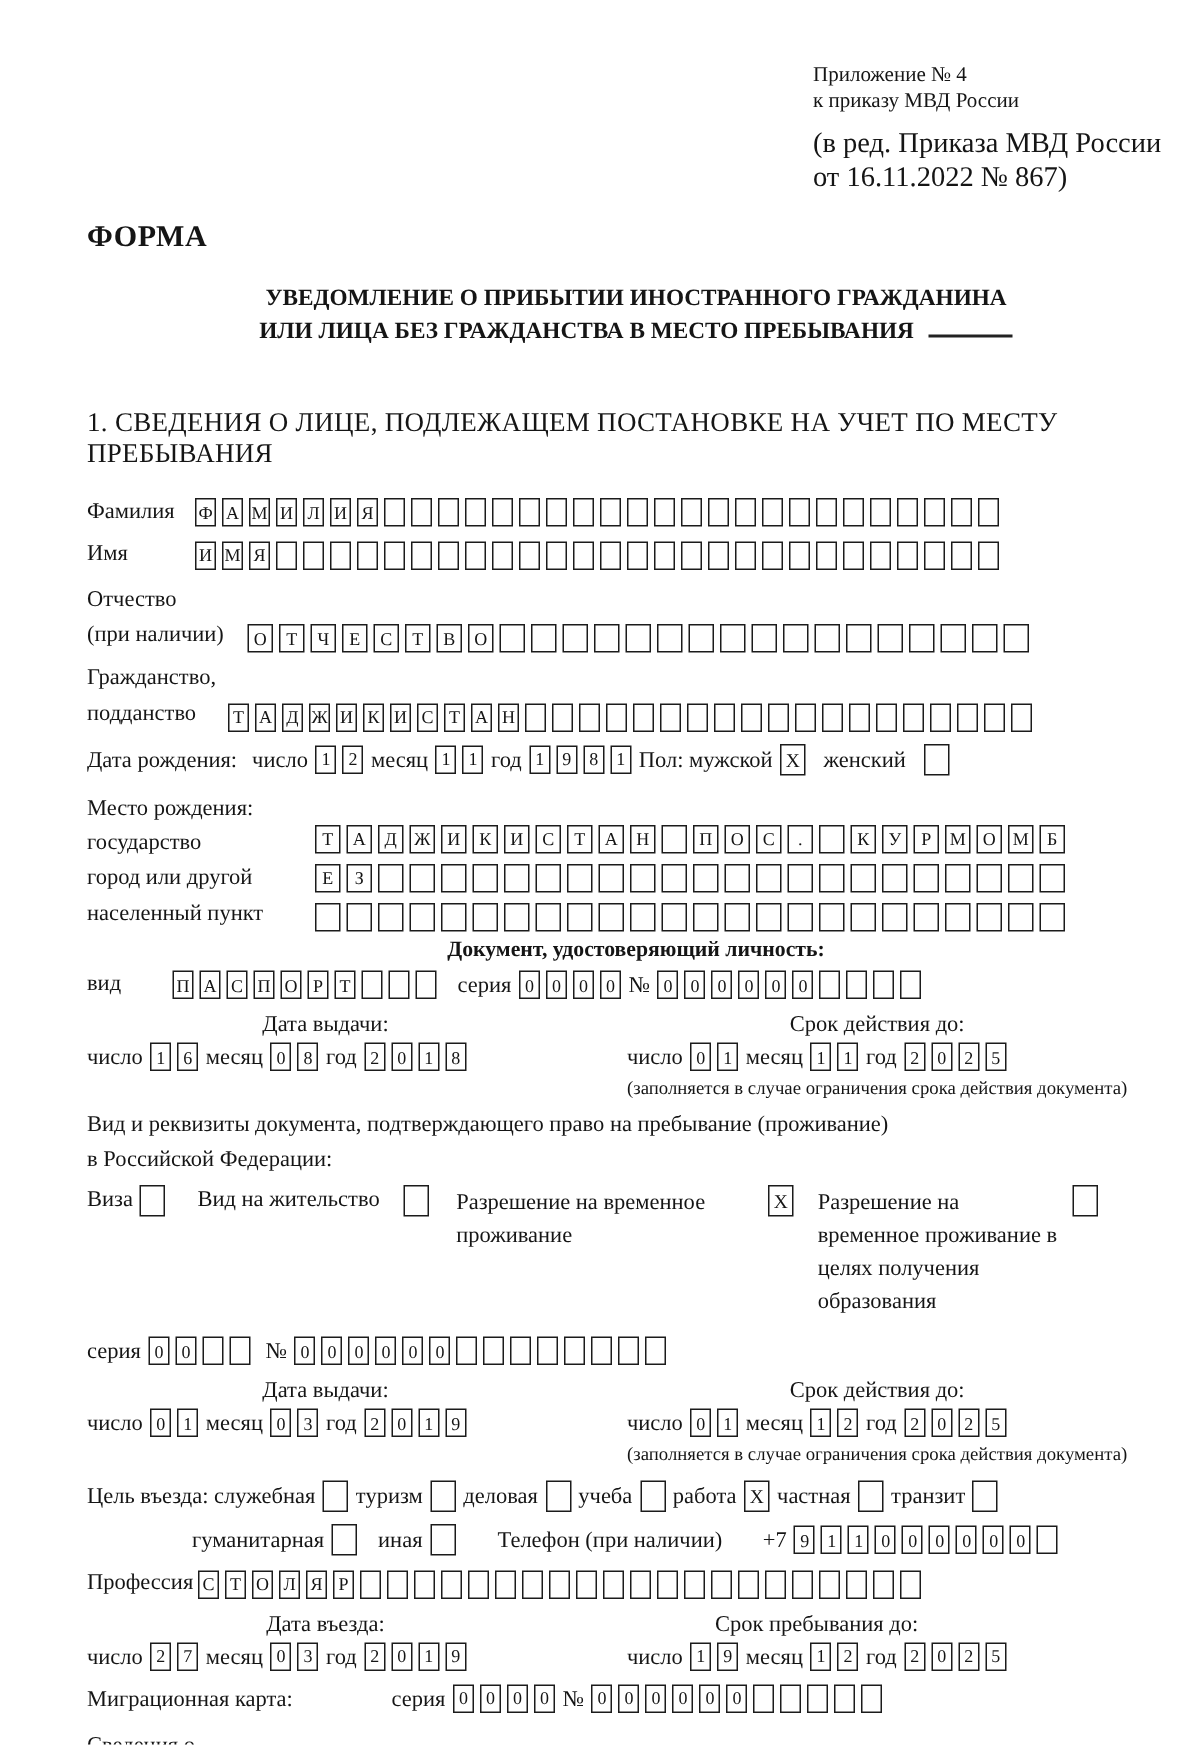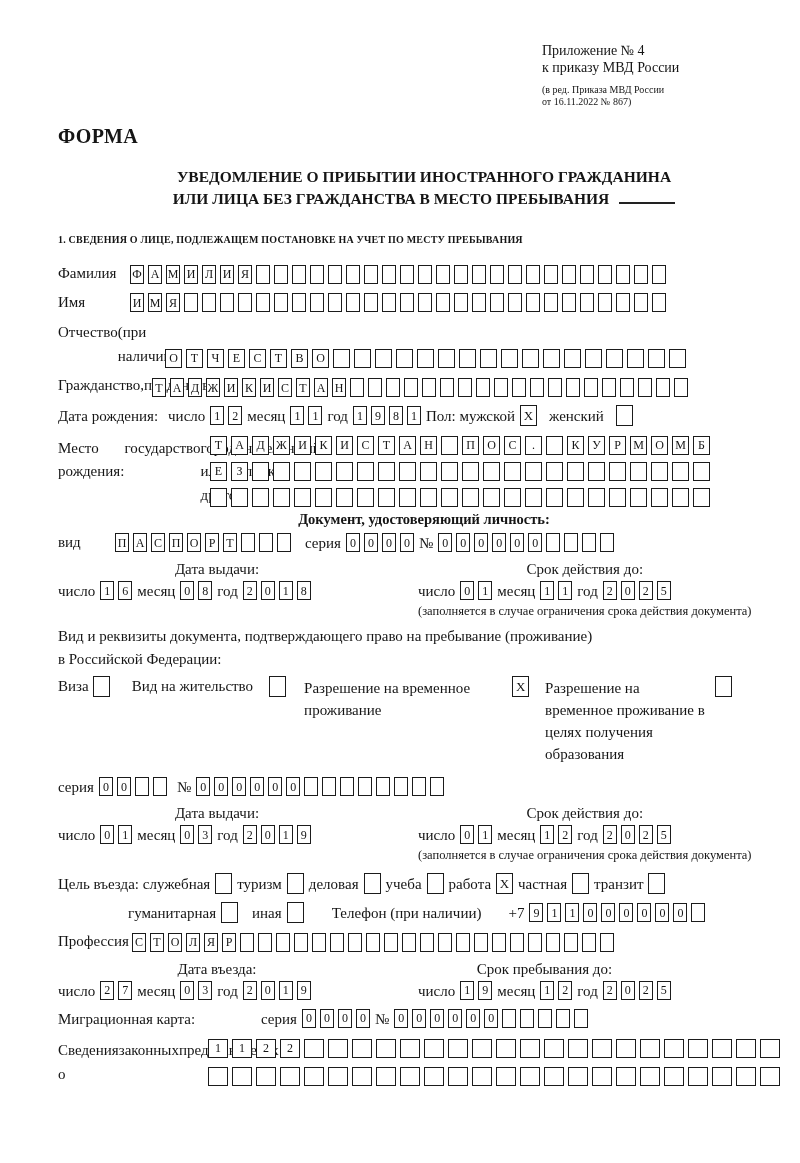--- a/index.html
+++ b/index.html
@@ -2,32 +2,32 @@
 <html><head>
 <meta charset="utf-8">
 <style>
   *{box-sizing:border-box;margin:0;padding:0}
   html,body{background:#fff}
   body{width:800px;height:1163px;font-family:"Liberation Serif",serif;color:#151515;font-size:15px;overflow:hidden}
   .page{padding:42px 10px 0 58px;width:800px;height:1163px}
 
   
   .hdr{margin-left:auto;width:248px;font-size:14px;line-height:1.24}
-  .hdr .sub{margin-top:7px;font-size:10px}
+  .hdr .sub{margin-top:7px;font-size:19px}
   .forma{text-align:left;font-weight:bold;font-size:20px;margin:16px 30px 0 0;letter-spacing:.4px}
 
   
   .title{text-align:center;font-weight:bold;font-size:15.5px;margin-top:18px;line-height:1.45}
   .ul{display:inline-block;width:56px;border-bottom:2px solid #222;height:13px;margin-left:10px}
-  .sec{font-weight:bold;font-size:10px;margin-top:24px;letter-spacing:.2px}
+  .sec{font-weight:normal;font-size:18px;margin-top:38px;letter-spacing:.2px}
 
   
   .row{display:flex;align-items:flex-end;margin-top:7px}
   .lbl{flex:none;padding-top:2px;line-height:1.3}
-  .stack{display:flex;flex-direction:row;line-height:1.55}
+  .stack{display:flex;flex-direction:column;line-height:1.55}
   .boxes{display:inline-flex;gap:4px;flex:none;flex-wrap:nowrap}
   .bcol{display:flex;flex-direction:column;gap:7px}
   .bx{width:14px;height:19px;border:1.5px solid #1b1b1b;flex:none;display:flex;align-items:center;justify-content:center;font-size:12px;line-height:1;background:#fff}
   .wide .bx{width:17px}
   .xwide .bx{width:20px}
   .cb .bx{width:17px;height:21px;font-size:13px}
 
   .w72{width:72px}.w74{width:74px}.w107{width:107px}.w94{width:94px}.w152{width:152px}.w57{width:57px}
 
   .inlbl{flex:none;padding:2px 5px 0 5px;white-space:nowrap}

